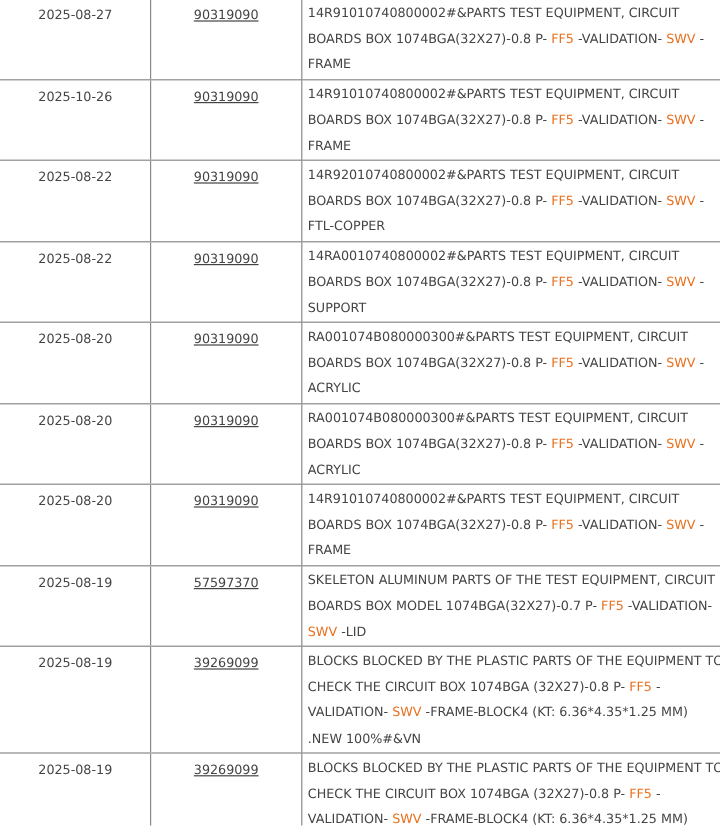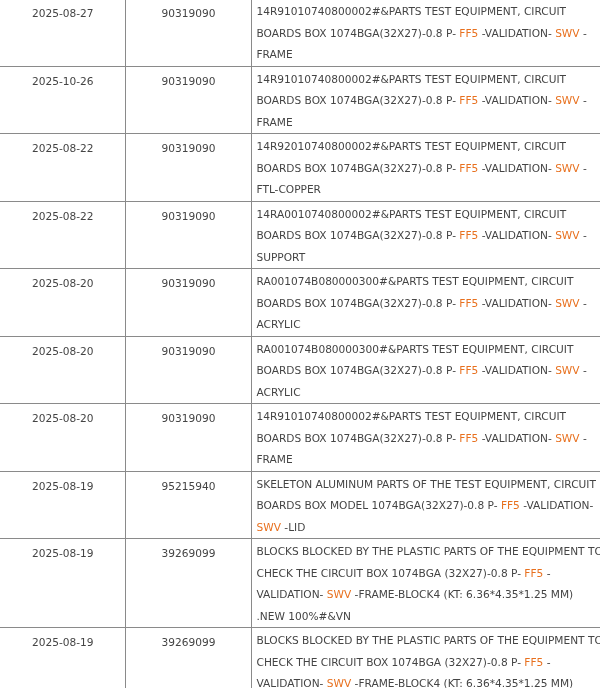--- a/index.html
+++ b/index.html
@@ -36,20 +36,21 @@
       letter-spacing: 0;
     }
     table.records td.date,
     table.records td.hs {
       text-align: center;
       padding-top: 4px;
     }
     table.records td.hs {
       border-left: 1px solid #8a8a8a;
       border-right: 1px solid #8a8a8a;
+      text-decoration: underline;
     }
     table.records td.desc {
       padding-left: 5px;
       padding-right: 6px;
       word-wrap: break-word;
     }
     .hl {
       color: #e8701e;
       font-weight: normal;
     }
@@ -96,22 +97,22 @@
       <td class="hs">90319090</td>
       <td class="desc"><span>RA001074B080000300#&amp;PARTS TEST EQUIPMENT, CIRCUIT BOARDS BOX 1074BGA(32X27)-0.8 P- </span><span class="hl" style="color: rgb(232, 112, 30);">FF5</span><span> -VALIDATION- </span><span class="hl" style="color: rgb(232, 112, 30);">SWV</span><span> -ACRYLIC</span></td>
     </tr>
     <tr class="r3">
       <td class="date">2025-08-20</td>
       <td class="hs">90319090</td>
       <td class="desc"><span>14R91010740800002#&amp;PARTS TEST EQUIPMENT, CIRCUIT BOARDS BOX 1074BGA(32X27)-0.8 P- </span><span class="hl" style="color: rgb(232, 112, 30);">FF5</span><span> -VALIDATION- </span><span class="hl" style="color: rgb(232, 112, 30);">SWV</span><span> -FRAME</span></td>
     </tr>
     <tr class="r3">
       <td class="date">2025-08-19</td>
-      <td class="hs">95215940</td>
-      <td class="desc"><span>SKELETON ALUMINUM PARTS OF THE TEST EQUIPMENT, CIRCUIT BOARDS BOX MODEL 1074BGA(32X27)-0.8 P- </span><span class="hl" style="color: rgb(232, 112, 30);">FF5</span><span> -VALIDATION- </span><span class="hl" style="color: rgb(232, 112, 30);">SWV</span><span> -LID</span></td>
+      <td class="hs">57597370</td>
+      <td class="desc"><span>SKELETON ALUMINUM PARTS OF THE TEST EQUIPMENT, CIRCUIT BOARDS BOX MODEL 1074BGA(32X27)-0.7 P- </span><span class="hl" style="color: rgb(232, 112, 30);">FF5</span><span> -VALIDATION- </span><span class="hl" style="color: rgb(232, 112, 30);">SWV</span><span> -LID</span></td>
     </tr>
     <tr class="r4">
       <td class="date">2025-08-19</td>
       <td class="hs">39269099</td>
       <td class="desc"><span>BLOCKS BLOCKED BY THE PLASTIC PARTS OF THE EQUIPMENT TO CHECK THE CIRCUIT BOX 1074BGA (32X27)-0.8 P- </span><span class="hl" style="color: rgb(232, 112, 30);">FF5</span><span> -VALIDATION- </span><span class="hl" style="color: rgb(232, 112, 30);">SWV</span><span> -FRAME-BLOCK4 (KT: 6.36*4.35*1.25 MM) .NEW 100%#&amp;VN</span></td>
     </tr>
     <tr class="r4">
       <td class="date">2025-08-19</td>
       <td class="hs">39269099</td>
       <td class="desc"><span>BLOCKS BLOCKED BY THE PLASTIC PARTS OF THE EQUIPMENT TO CHECK THE CIRCUIT BOX 1074BGA (32X27)-0.8 P- </span><span class="hl" style="color: rgb(232, 112, 30);">FF5</span><span> -VALIDATION- </span><span class="hl" style="color: rgb(232, 112, 30);">SWV</span><span> -FRAME-BLOCK4 (KT: 6.36*4.35*1.25 MM) .NEW 100%#&amp;VN</span></td>

